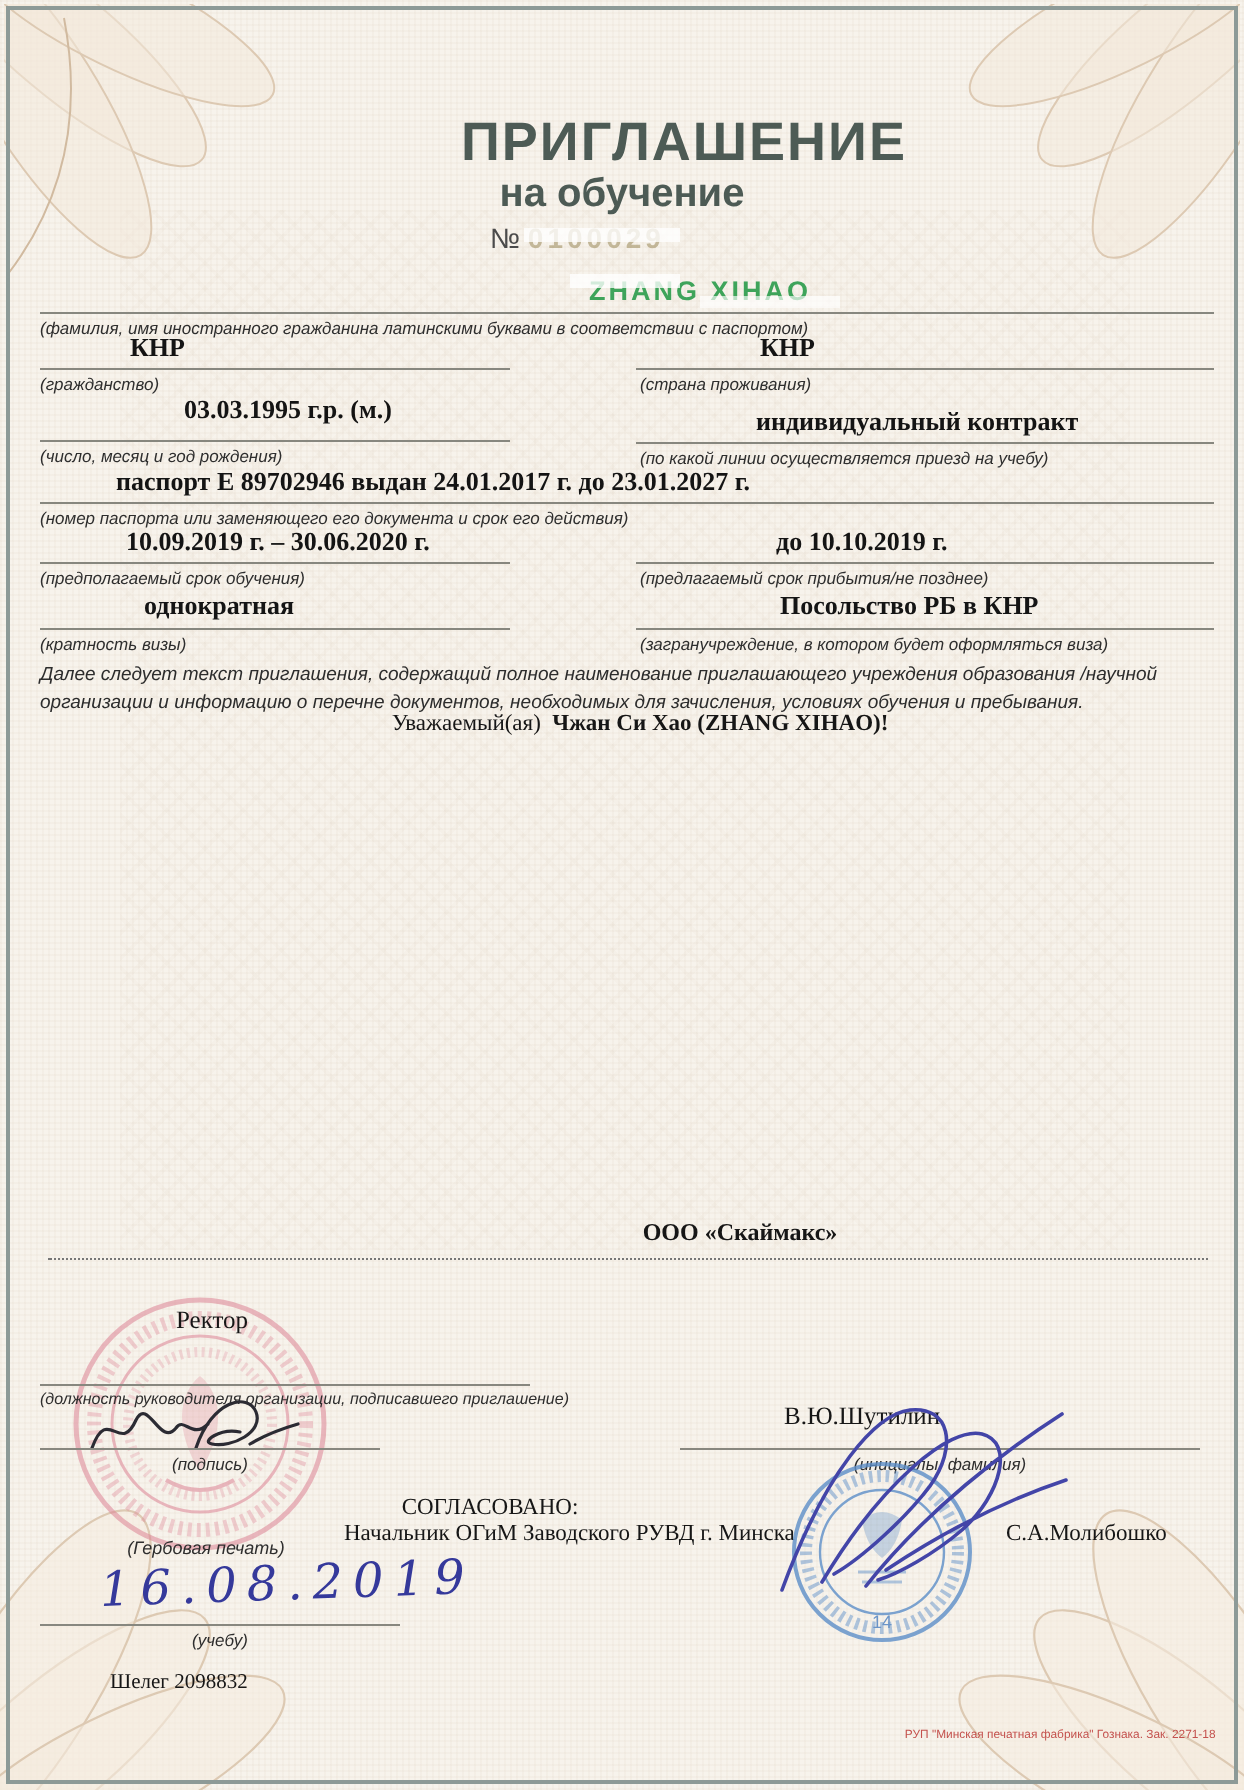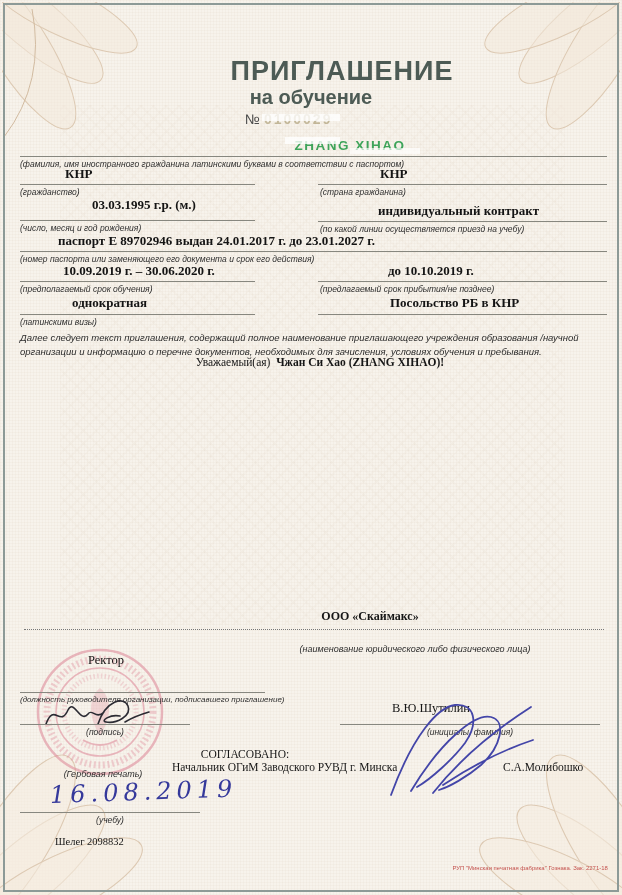--- a/index.html
+++ b/index.html
@@ -100,21 +100,21 @@
   <div class="redact" style="left:350px;top:148px;width:70px;height:6px;background:rgba(255,255,255,.65);"></div>
 
   <div class="abs rule" style="left:20px;top:156px;width:587px;"></div>
   <div class="abs lb" style="left:20px;top:159px;">(фамилия, имя иностранного гражданина латинскими буквами в соответствии с паспортом)</div>
 
   <div class="abs v" style="left:65px;top:166px;">КНР</div>
   <div class="abs rule" style="left:20px;top:184px;width:235px;"></div>
   <div class="abs lb" style="left:20px;top:187px;">(гражданство)</div>
   <div class="abs v" style="left:380px;top:166px;">КНР</div>
   <div class="abs rule" style="left:318px;top:184px;width:289px;"></div>
-  <div class="abs lb" style="left:320px;top:187px;">(страна гражданина)</div>
+  <div class="abs lb" style="left:320px;top:187px;">(страна проживания)</div>
 
   <div class="abs v" style="left:60px;top:197px;margin-left:32px;">03.03.1995 г.р. (м.)</div>
   <div class="abs rule" style="left:20px;top:220px;width:235px;"></div>
   <div class="abs lb" style="left:20px;top:223px;">(число, месяц и год рождения)</div>
   <div class="abs v" style="left:378px;top:203px;">индивидуальный контракт</div>
   <div class="abs rule" style="left:318px;top:221px;width:289px;"></div>
   <div class="abs lb" style="left:320px;top:224px;">(по какой линии осуществляется приезд на учебу)</div>
 
   <div class="abs v" style="left:58px;top:233px;">паспорт Е 89702946 выдан 24.01.2017 г. до 23.01.2027 г.</div>
   <div class="abs rule" style="left:20px;top:251px;width:587px;"></div>
@@ -122,36 +122,36 @@
 
   <div class="abs v" style="left:63px;top:263px;">10.09.2019 г. – 30.06.2020 г.</div>
   <div class="abs rule" style="left:20px;top:281px;width:235px;"></div>
   <div class="abs lb" style="left:20px;top:284px;">(предполагаемый срок обучения)</div>
   <div class="abs v" style="left:388px;top:263px;">до 10.10.2019 г.</div>
   <div class="abs rule" style="left:318px;top:281px;width:289px;"></div>
   <div class="abs lb" style="left:320px;top:284px;">(предлагаемый срок прибытия/не позднее)</div>
 
   <div class="abs v" style="left:72px;top:295px;">однократная</div>
   <div class="abs rule" style="left:20px;top:314px;width:235px;"></div>
-  <div class="abs lb" style="left:20px;top:317px;">(латинскими визы)</div>
+  <div class="abs lb" style="left:20px;top:317px;">(кратность визы)</div>
   <div class="abs v" style="left:390px;top:295px;">Посольство РБ в КНР</div>
   <div class="abs rule" style="left:318px;top:314px;width:289px;"></div>
+  <div class="abs lb" style="left:320px;top:317px;">(загранучреждение, в котором будет оформляться виза)</div>
 
   <div class="abs serif center" style="left:40px;top:356px;width:560px;font-size:11.5px;">
     <span>Уважаемый(ая)</span>&nbsp;
     <b>Чжан Си Хао (ZHANG XIHAO)!</b>
   </div>
   <div class="abs note" style="left:20px;top:331px;width:584px;white-space:normal;">Далее следует текст приглашения, содержащий полное наименование приглашающего учреждения образования /научной организации и информацию о перечне документов, необходимых для зачисления, условиях обучения и пребывания.</div>
 
   <div class="abs serif center" style="left:270px;top:609px;width:200px;font-weight:bold;font-size:12px;">ООО «Скаймакс»</div>
 
   <div class="abs" style="left:20px;top:629px;width:584px;display:flex;align-items:flex-end;">
     <span class="dotline" style="flex:1;margin-left:4px;margin-bottom:2px;"></span>
   </div>
-  <div class="abs lb center" style="left:230px;top:644px;width:370px;font-size:9px;">(наименование юридического либо физического лица)</div>
 
   <div class="abs" style="left:33px;top:645px;opacity:.55;">
     <svg viewBox="0 0 135 135" width="135" height="135">
       <g stroke="#dd8495" fill="none">
         <circle cx="67" cy="67" r="62" stroke-width="2.5"></circle>
         <circle cx="67" cy="67" r="44" stroke-width="1.5"></circle>
         <circle cx="67" cy="67" r="53" stroke-width="7" stroke-dasharray="2 2.6" opacity=".65"></circle>
         <circle cx="67" cy="67" r="36" stroke-width="5" stroke-dasharray="1.5 2.2" opacity=".5"></circle>
         <path d="M67,43 c11,9 13,27 0,48 c-13,-21 -11,-39 0,-48z" fill="#dd8495" opacity=".5" stroke="none"></path>
         <path d="M50,95 q17,10 34,0" stroke-width="2"></path>
@@ -173,20 +173,32 @@
 
   <div class="abs serif" style="left:392px;top:701px;font-size:12.5px;">В.Ю.Шутилин</div>
   <div class="abs rule" style="left:340px;top:724px;width:260px;"></div>
   <div class="abs lb center" style="left:340px;top:727px;width:260px;">(инициалы, фамилия)</div>
 
   <div class="abs serif center" style="left:160px;top:748px;width:170px;font-size:11.5px;">СОГЛАСОВАНО:</div>
   <div class="abs serif" style="left:172px;top:761px;font-size:11.5px;">Начальник ОГиМ Заводского РУВД г. Минска</div>
   <div class="abs lb center" style="left:38px;top:769px;width:130px;font-size:9px;">(Гербовая печать)</div>
   <div class="abs serif" style="left:503px;top:761px;font-size:11.5px;">С.А.Молибошко</div>
 
+  <div class="abs" style="left:391px;top:726px;opacity:.8;">
+    <svg viewBox="0 0 100 100" width="100" height="100">
+      <g stroke="#5d8fc9" fill="none">
+        <circle cx="50" cy="50" r="44" stroke-width="2"></circle>
+        <circle cx="50" cy="50" r="31" stroke-width="1.2"></circle>
+        <circle cx="50" cy="50" r="38" stroke-width="6" stroke-dasharray="1.8 2.4" opacity=".6"></circle>
+        <path d="M40,34 q10,-8 20,0 q-2,13 -10,19 q-8,-6 -10,-19z" fill="#5d8fc9" opacity=".4" stroke="none"></path>
+        <path d="M38,60 h24 M40,65 h20" stroke-width="1.5" opacity=".6"></path>
+      </g>
+      <text x="50" y="88" text-anchor="middle" font-size="9" fill="#4a7ec0" font-family="Liberation Sans, sans-serif">14</text>
+    </svg>
+  </div>
   <div class="abs" style="left:383px;top:695px;">
     <svg viewBox="0 0 155 110" width="155" height="110">
       <path d="M8,100 C30,40 55,12 72,10 C92,8 96,28 82,48 C70,64 48,84 34,92 M28,96 C58,46 92,18 108,22 C124,26 118,52 98,70 C84,82 66,92 56,95 M50,98 C80,60 120,30 148,12 M60,90 C90,70 120,55 150,45" stroke="#4345a8" stroke-width="1.8" fill="none" stroke-linecap="round"></path>
     </svg>
   </div>
 
   <div class="abs hand-date" style="left:50px;top:781px;">16.08.2019</div>
   <div class="abs rule" style="left:20px;top:812px;width:180px;"></div>
   <div class="abs lb center" style="left:20px;top:815px;width:180px;">(учебу)</div>
 

